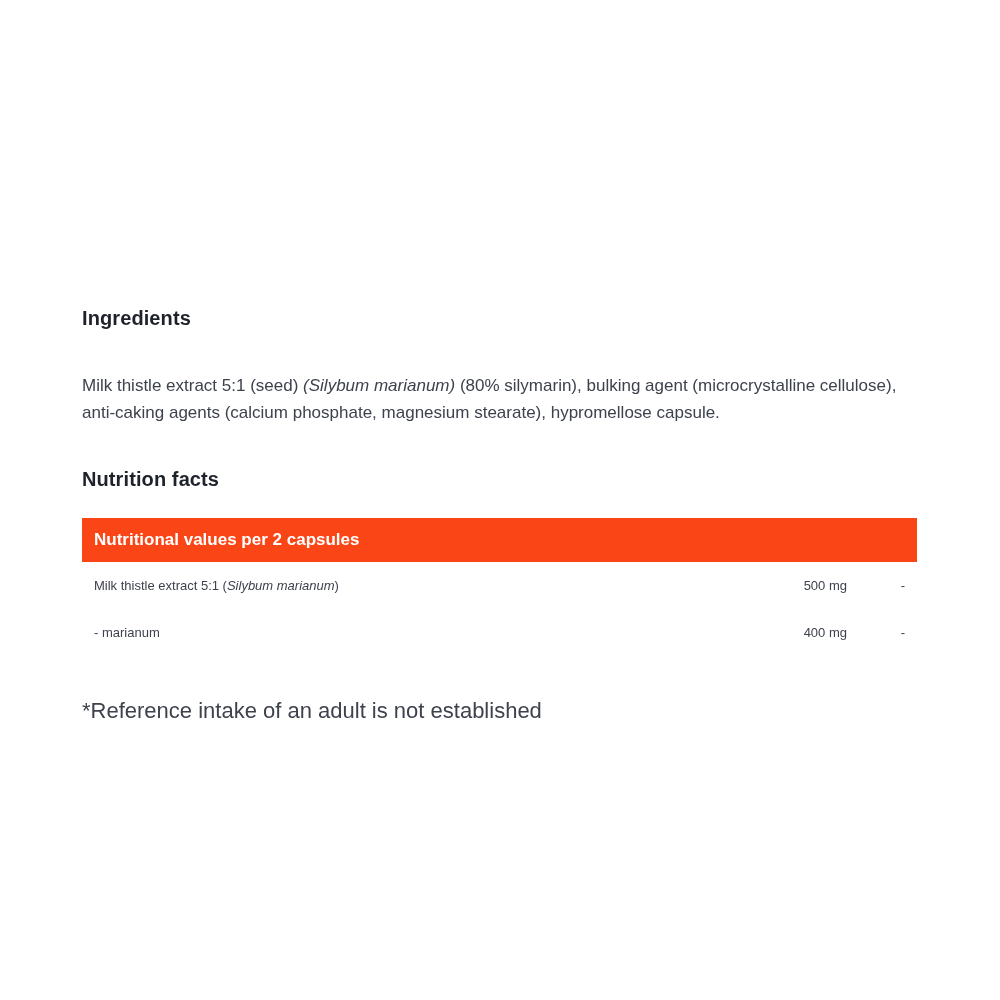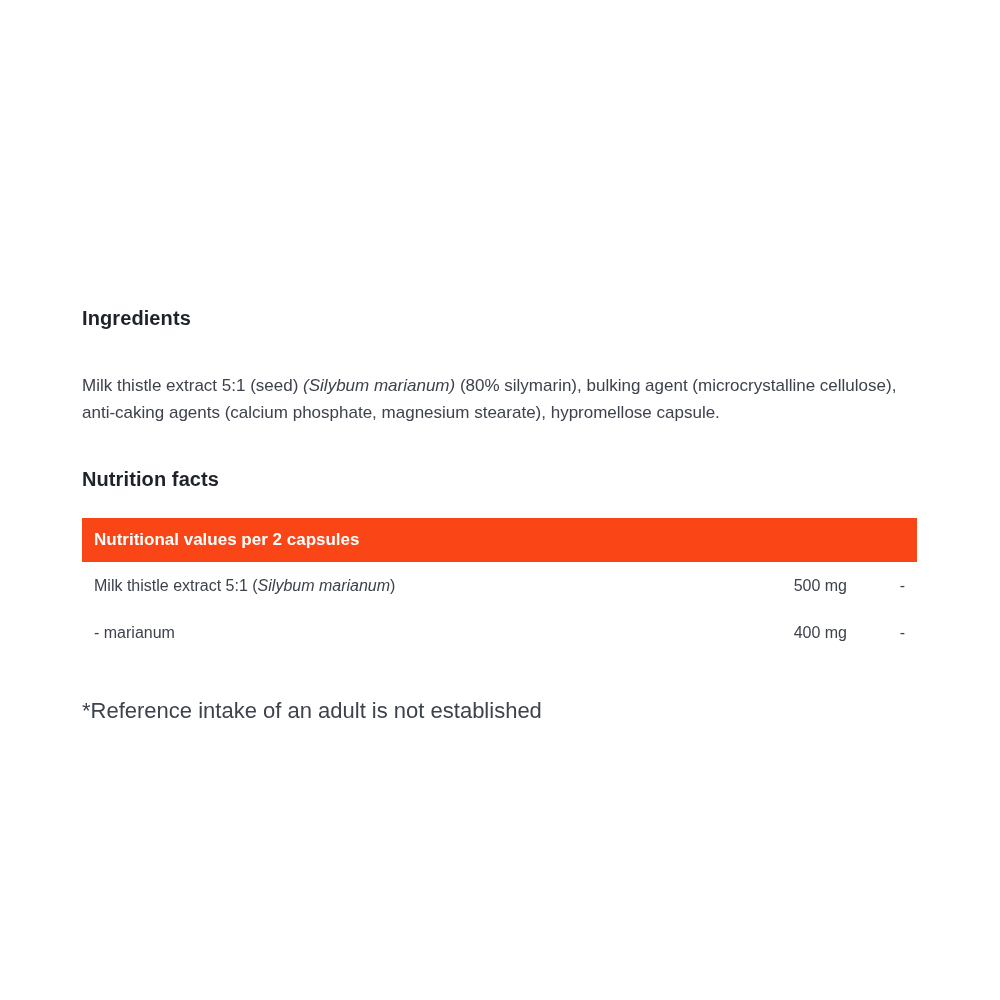--- a/index.html
+++ b/index.html
@@ -48,21 +48,21 @@
   .table-header {
     background: var(--accent-orange);
     height: 44px;
     color: var(--header-text);
     font-weight: 700;
     font-size: 17px;
     gap: 44px;
   }
   .table-row {
     height: 47px;
-    font-size: 16px;
+    font-size: 13px;
     color: var(--body-text);
     background: var(--page-bg);
   }
   .table-row:first-of-type { margin-top: 5px; }
   .cell-amount, .cell-ri { text-align: right; }
   .footnote {
     margin-top: 42px;
     font-size: 22px;
     color: var(--body-text);
   }

